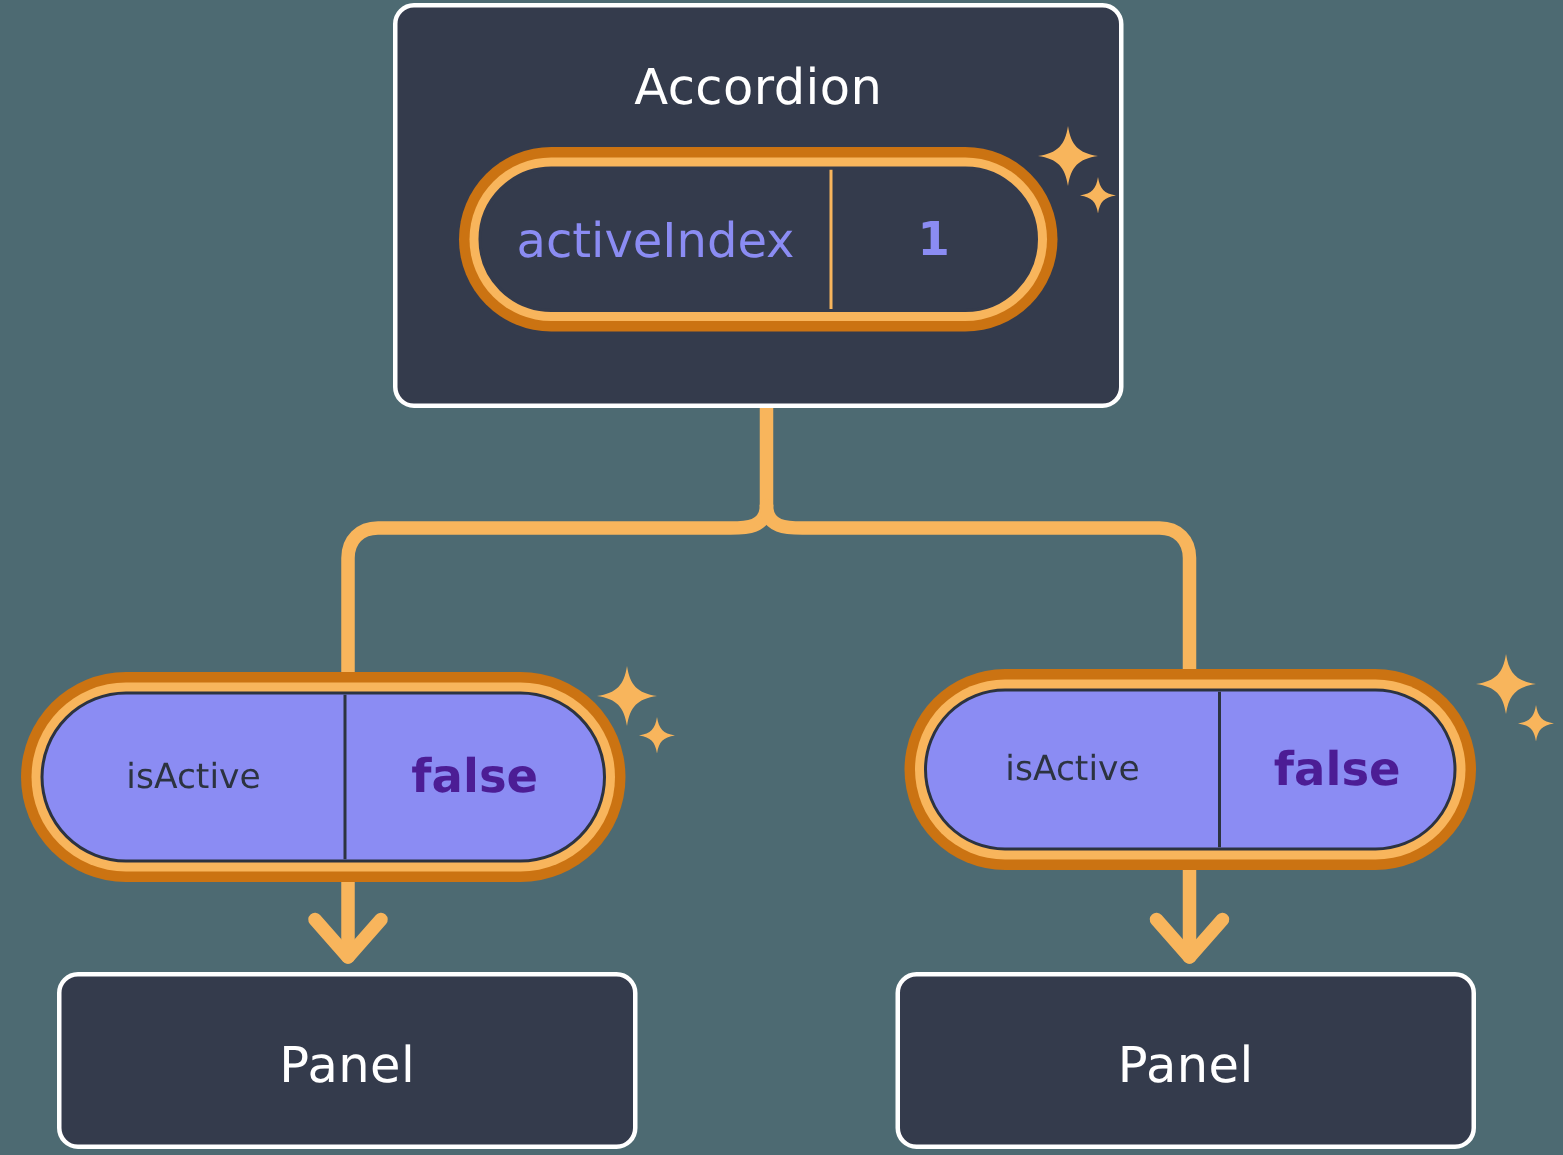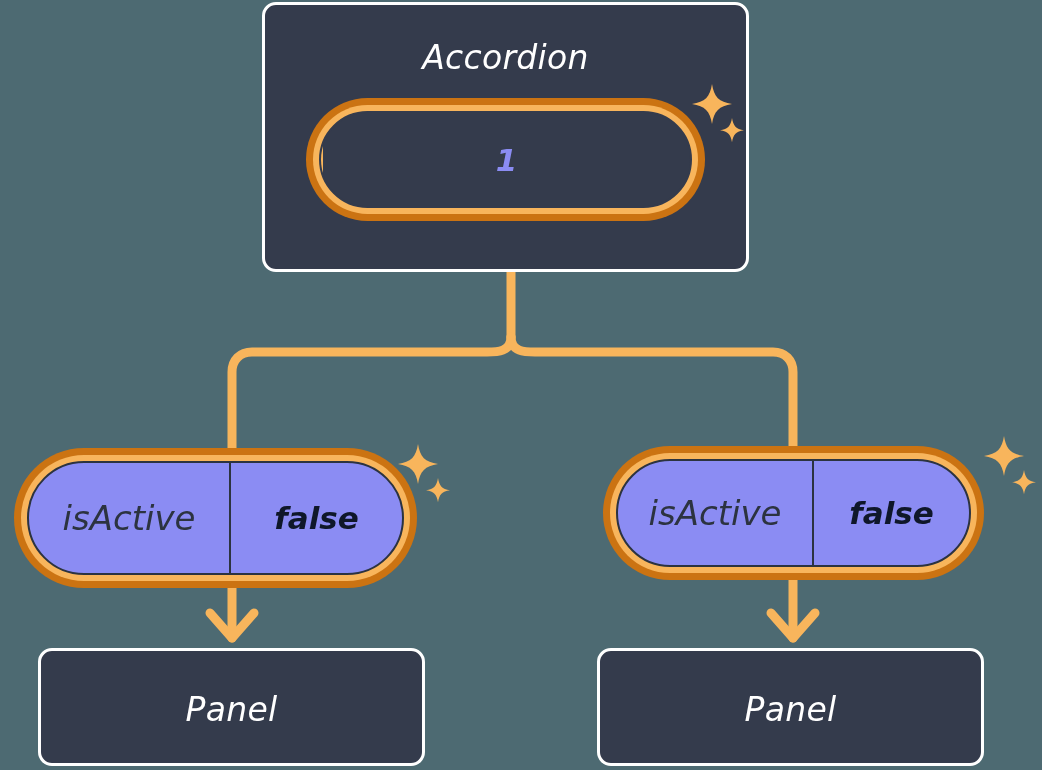--- a/index.html
+++ b/index.html
@@ -11,21 +11,20 @@
     width: 1042px;
     height: 770px;
     background: #4d6a72;
     font-family: "DejaVu Sans", "Liberation Sans", sans-serif;
     overflow: hidden;
   }
   #stage {
     position: relative;
     width: 1042px;
     height: 580px;
-    font-style: italic;
   }
 
   
   #wires {
     position: absolute;
     left: 0;
     top: 0;
     width: 1042px;
     height: 770px;
     pointer-events: none;
@@ -124,25 +123,25 @@
     background: #f8b55c;
   }
 
   
   .pill-purple .pill-body {
     background: #8b8cf3;
     border: 2px solid #2c3340;
   }
   .pill-purple .pill-key {
     color: #2c3340;
-    font-size: 34px;
+    font-size: 23px;
     font-weight: 400;
   }
   .pill-purple .pill-val {
-    color: #0f172a;
+    color: #4c1d95;
     font-size: 31px;
     font-weight: 700;
   }
   .pill-purple .pill-divider {
     background: #2c3340;
   }
 
   #pill-is-active-false {
     left: 14px;
     top: 448px;
@@ -201,20 +200,21 @@
     </g>
   </svg>
 
   <div id="accordion-card" class="card">
     <div class="card-title">Accordion</div>
   </div>
 
   <div id="pill-active-index" class="pill">
     <div class="pill-mid">
       <div class="pill-body">
+        <div class="pill-key">activeIndex</div>
         <div class="pill-divider"></div>
         <div class="pill-val">1</div>
       </div>
     </div>
   </div>
 
   <svg id="sparkles-accordion" class="sparkles" width="56" height="64" viewBox="0 0 56 64">
     <path fill="#f8b55c" d="M22 0 C24 13 29 18 42 20 C29 22 24 27 22 40 C20 27 15 22 2 20 C15 18 20 13 22 0 Z"></path>
     <path fill="#f8b55c" d="M42 34 C43.3 42 46 45 54 46.3 C46 47.6 43.3 50.3 42 58.3 C40.7 50.3 38 47.6 30 46.3 C38 45 40.7 42 42 34 Z"></path>
   </svg>

